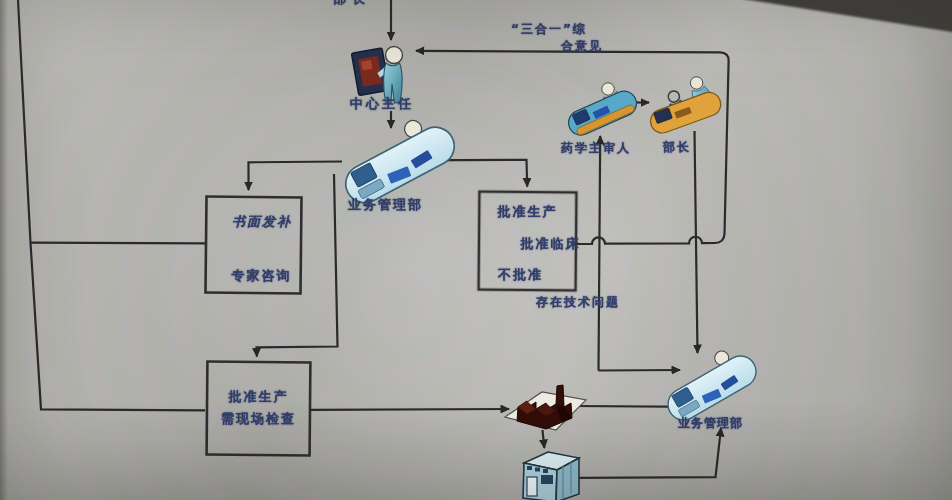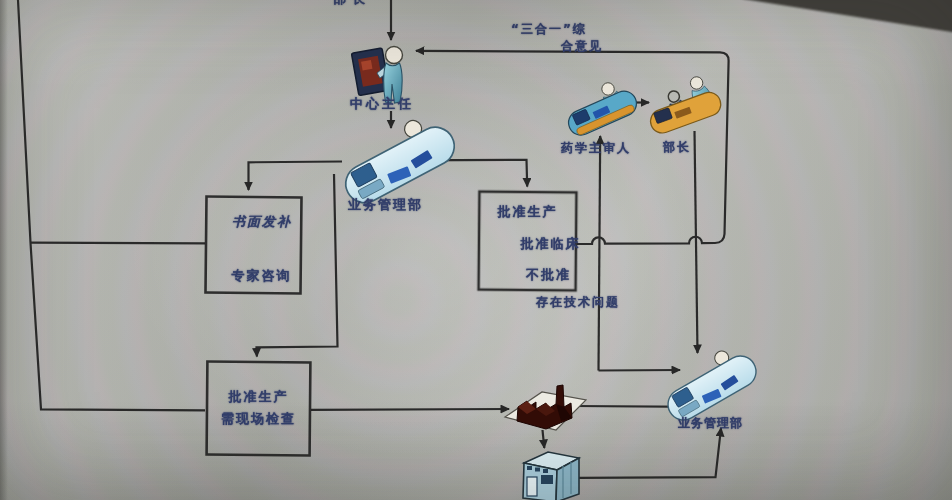--- a/index.html
+++ b/index.html
@@ -168,20 +168,20 @@
   <div class="lbl small" style="left:663px;top:139px;">部长</div>
   <div class="lbl small" style="left:511px;top:21px;">“三合一”综</div>
   <div class="lbl small" style="left:561px;top:38px;">合意见</div>
   <div class="lbl small" style="left:536px;top:294px;">存在技术问题</div>
   <div class="lbl small" style="left:678px;top:415px;letter-spacing:1px;">业务管理部</div>
 
   <div class="lbl boxlbl" style="left:206px;top:213px;width:112px;font-style:italic;">书面发补</div>
   <div class="lbl boxlbl" style="left:206px;top:267px;width:111px;">专家咨询</div>
   <div class="lbl boxlbl" style="left:479px;top:203px;width:97px;">批准生产</div>
   <div class="lbl boxlbl" style="left:491px;top:235px;width:87px;margin-left:16px;">批准临床</div>
-  <div class="lbl boxlbl" style="left:494px;top:266px;width:109px;">不批准</div>
+  <div class="lbl boxlbl" style="left:466px;top:266px;width:109px;">不批准</div>
   <div class="lbl boxlbl" style="left:207px;top:388px;width:103px;">批准生产</div>
   <div class="lbl boxlbl" style="left:207px;top:410px;width:103px;">需现场检查</div>
 
   <div class="bezel"></div>
   <div class="edgeL"></div>
   <div class="layer vignette"></div>
 </div>
 
 </body></html>

